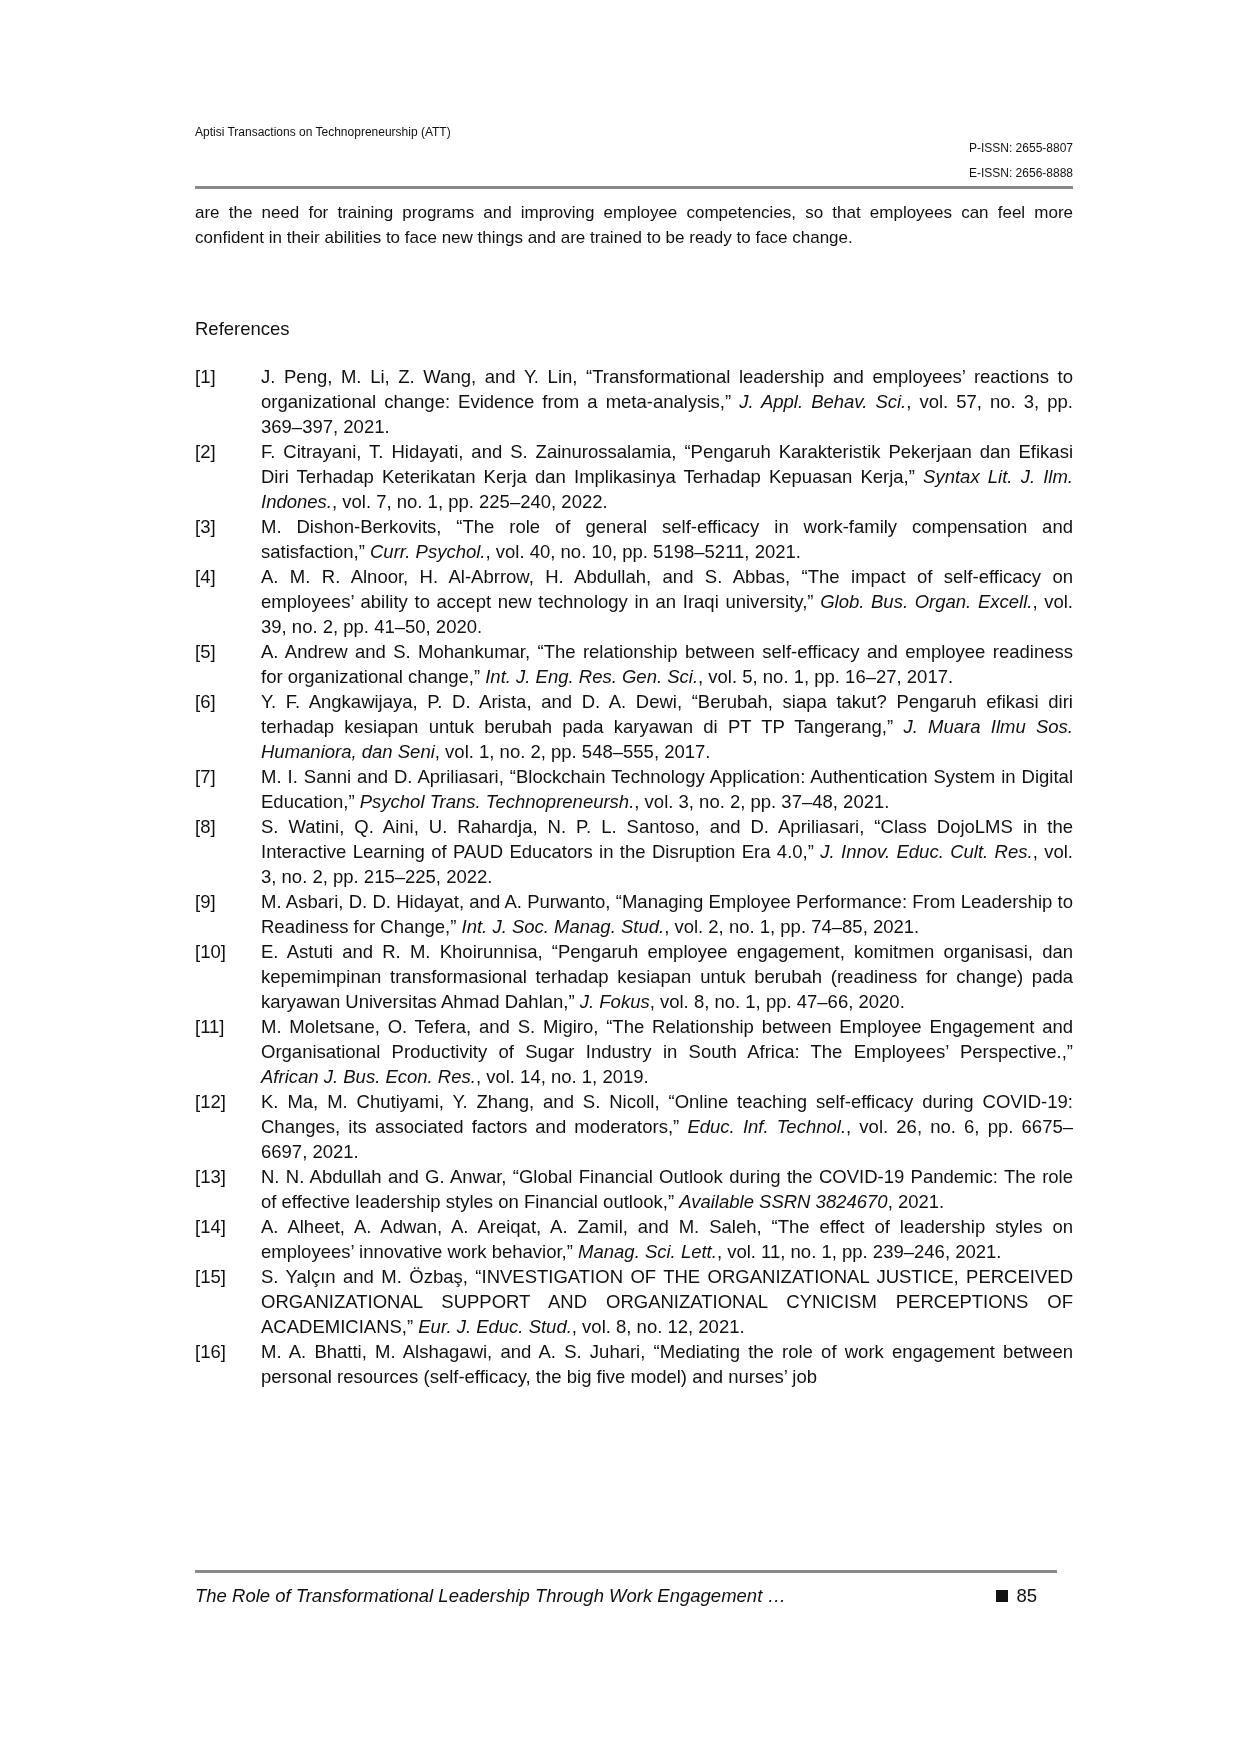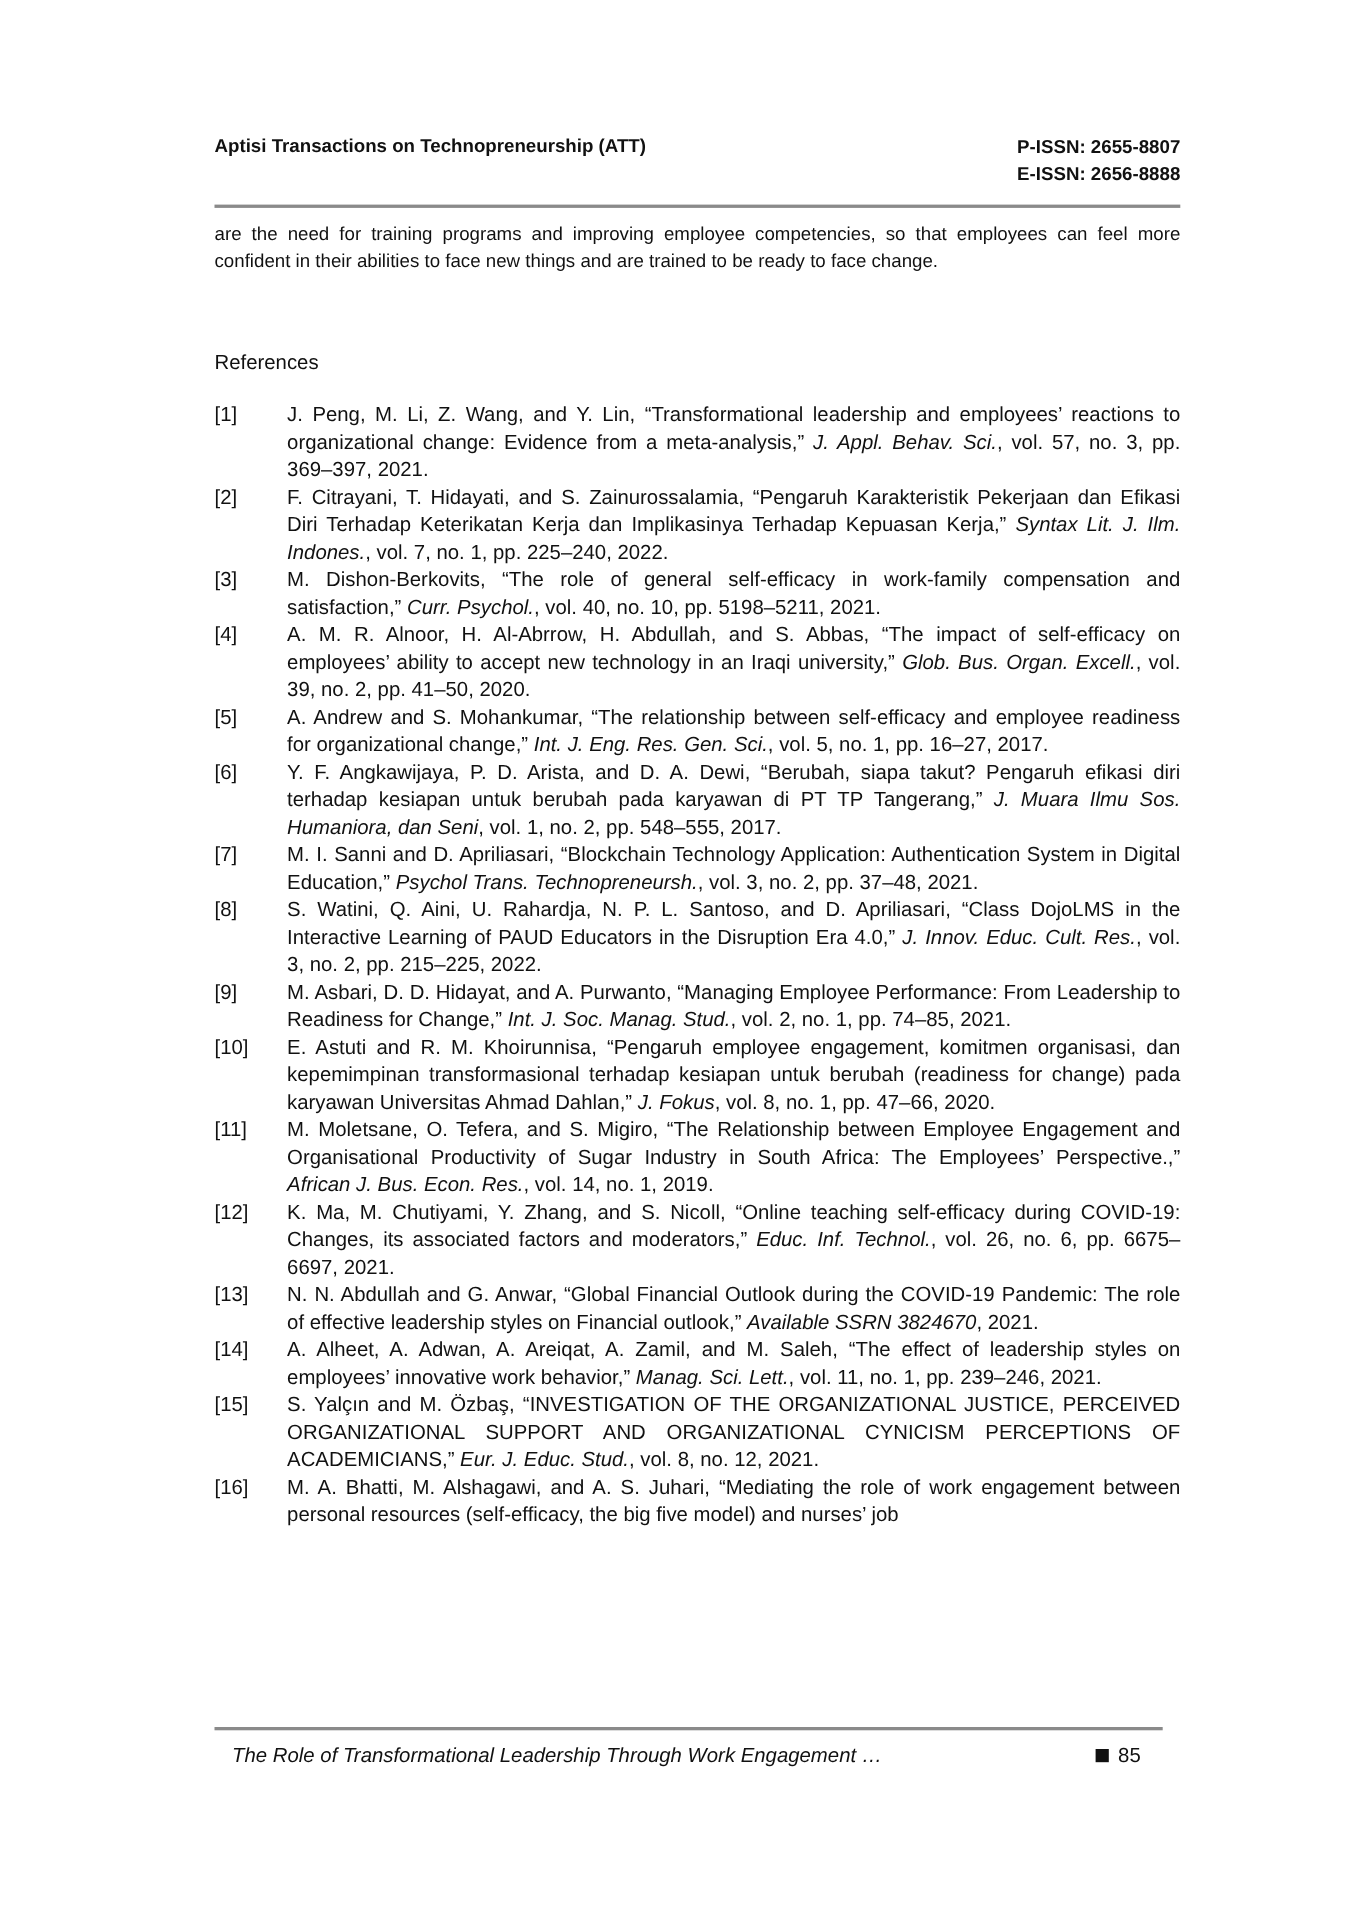--- a/index.html
+++ b/index.html
@@ -1,35 +1,35 @@
 <!DOCTYPE html>
 <html><head>
 <meta charset="utf-8">
 <style>
   html, body { margin: 0; padding: 0; background: #ffffff; }
   body { width: 1242px; height: 1754px; position: relative; overflow: hidden;
          font-family: "Liberation Sans", sans-serif; color: #111; }
   .page { position: absolute; left: 195px; top: 0; width: 878px; }
   .header { position: absolute; top: 120px; left: 0; width: 878px; height: 50px;
-            font-weight: bold; font-size: 17px; line-height: 25px; }
+            font-weight: normal; font-size: 12px; line-height: 25px; }
   .header .left { position: absolute; left: 0; top: 0; }
-  .header .right { position: absolute; right: 0; top: 1px; text-align: right; }
+  .header .right { position: absolute; right: 0; top: 16px; text-align: right; }
   .rule { position: absolute; left: 0; width: 878px; height: 3px; background: #8a8a8a; }
   .rule.top { top: 186px; }
   .rule.bottom { top: 1570px; width: 862px; }
   .body-text { position: absolute; top: 200px; left: 0; width: 878px;
                font-size: 17px; line-height: 25px; text-align: justify; }
   .refs-title { position: absolute; top: 316px; left: 0; font-weight: normal; font-size: 18.5px; line-height: 25px; }
   .refs { position: absolute; top: 364px; left: 0; width: 878px; font-size: 18.5px; line-height: 25px; }
   .ref { display: flex; }
   .ref .num { width: 66px; flex: none; }
   .ref .txt { flex: 1; text-align: justify; }
   .ref .txt i { }
   .footer { position: absolute; top: 1583px; left: 0; width: 862px; font-size: 18.5px; line-height: 25px; }
-  .footer .title { position: absolute; left: 16px; font-style: italic; }
+  .footer .title { position: absolute; left: 0; font-style: italic; }
   .footer .pg { position: absolute; right: 20px; }
   .footer .sq { display: inline-block; width: 12px; height: 12px; background: #111; margin-right: 8px; vertical-align: 0px; }
 </style>
 </head>
 <body>
 
 <div class="page">
   <div class="header">
     <div class="left">
       <div>Aptisi Transactions on Technopreneurship (ATT)</div>

